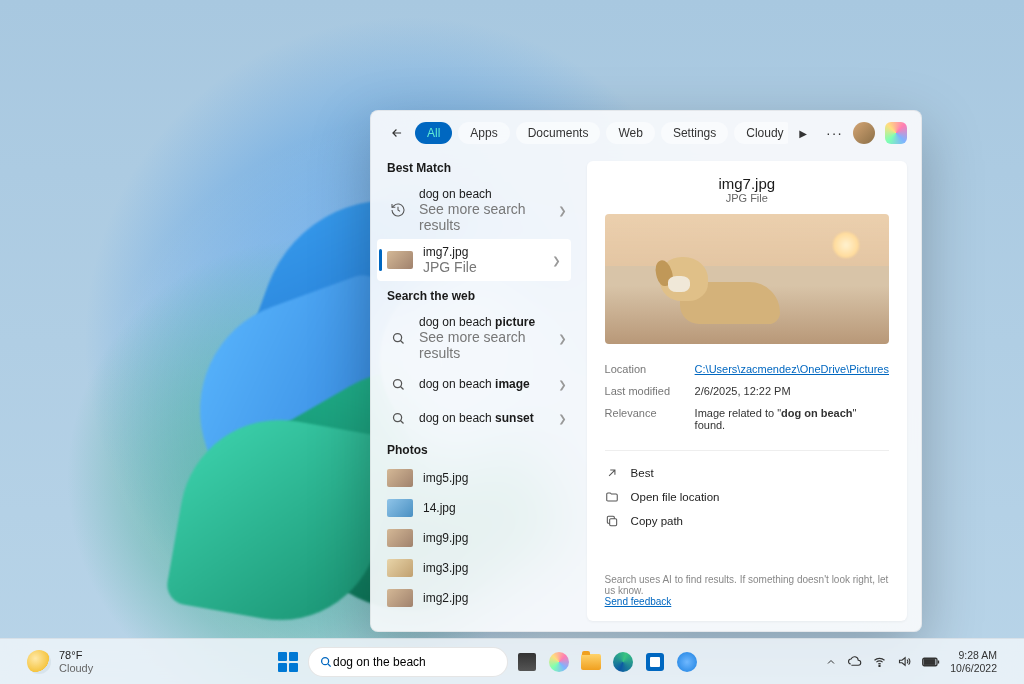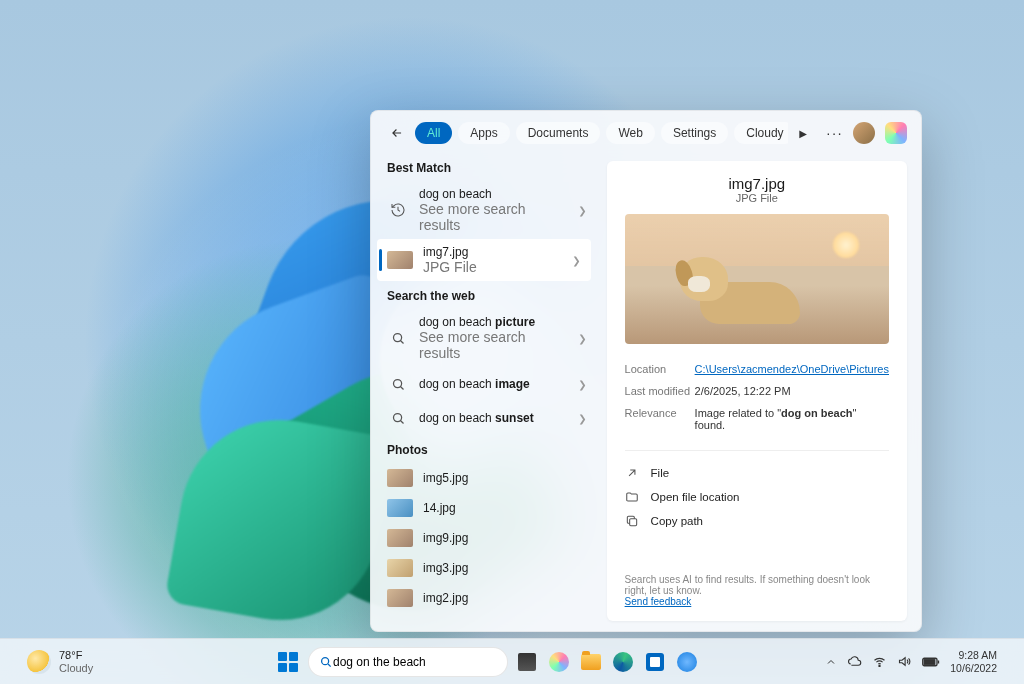--- a/index.html
+++ b/index.html
@@ -63,21 +63,21 @@
     position:relative; overflow:hidden; margin-bottom:14px;}
   .dog { position:absolute; left:55px; top:38px; width:130px; height:80px;}
   .dog-body { position:absolute; left:20px; top:30px; width:100px; height:42px; background:#d4b27a; border-radius:20px 40px 15px 25px;}
   .dog-head { position:absolute; left:0; top:5px; width:48px; height:44px; background:#e0c088; border-radius:45% 50% 40% 45%;}
   .dog-ear { position:absolute; left:-4px; top:8px; width:16px; height:26px; background:#c09858; border-radius:50% 50% 40% 40%; transform:rotate(-15deg);}
   .dog-snout { position:absolute; left:8px; top:24px; width:22px; height:16px; background:#f0e8d8; border-radius:40%;}
   .sun { position:absolute; right:30px; top:18px; width:26px; height:26px; background:radial-gradient(circle,#fff2d0,#ffcf80); border-radius:50%; filter:blur(1px);}
 
   .meta-table { font-size:11px; color:#555; }
   .meta-row { display:flex; padding:5px 0; }
-  .meta-k { width:70px; color:#777; }
+  .meta-k { width:90px; color:#777; }
   .meta-v { flex:1; color:#333; }
   .meta-v a { color:#0067c0; text-decoration:underline; }
 
   .actions { margin-top:14px; border-top:1px solid #eee; padding-top:10px;}
   .action { display:flex; align-items:center; gap:10px; padding:5px 0; font-size:11.5px; color:#222; cursor:pointer;}
   .action .aico { width:16px; color:#555; }
 
   .pv-footer { margin-top:auto; font-size:10px; color:#888; padding-top:10px;}
   .pv-footer a { color:#0067c0; text-decoration:underline;}
 
@@ -273,21 +273,21 @@
             <div class="meta-v"><span>Image related to "</span><b>dog on beach</b><span>" found.</span></div>
           </div>
         </div>
         <div class="actions">
           <div class="action">
             <span class="aico">
                 <svg width="14" height="14" viewBox="0 0 24 24" fill="none" stroke="currentColor" stroke-width="1.8">
                   <path d="M7 17 17 7M9 7h8v8"></path>
                 </svg>
               </span>
-            <span>File</span>
+            <span>Best</span>
           </div>
           <div class="action">
             <span class="aico">
                 <svg width="14" height="14" viewBox="0 0 24 24" fill="none" stroke="currentColor" stroke-width="1.8">
                   <path d="M3 7a2 2 0 0 1 2-2h4l2 2h8a2 2 0 0 1 2 2v8a2 2 0 0 1-2 2H5a2 2 0 0 1-2-2Z"></path>
                 </svg>
               </span>
             <span>Open file location</span>
           </div>
           <div class="action">

